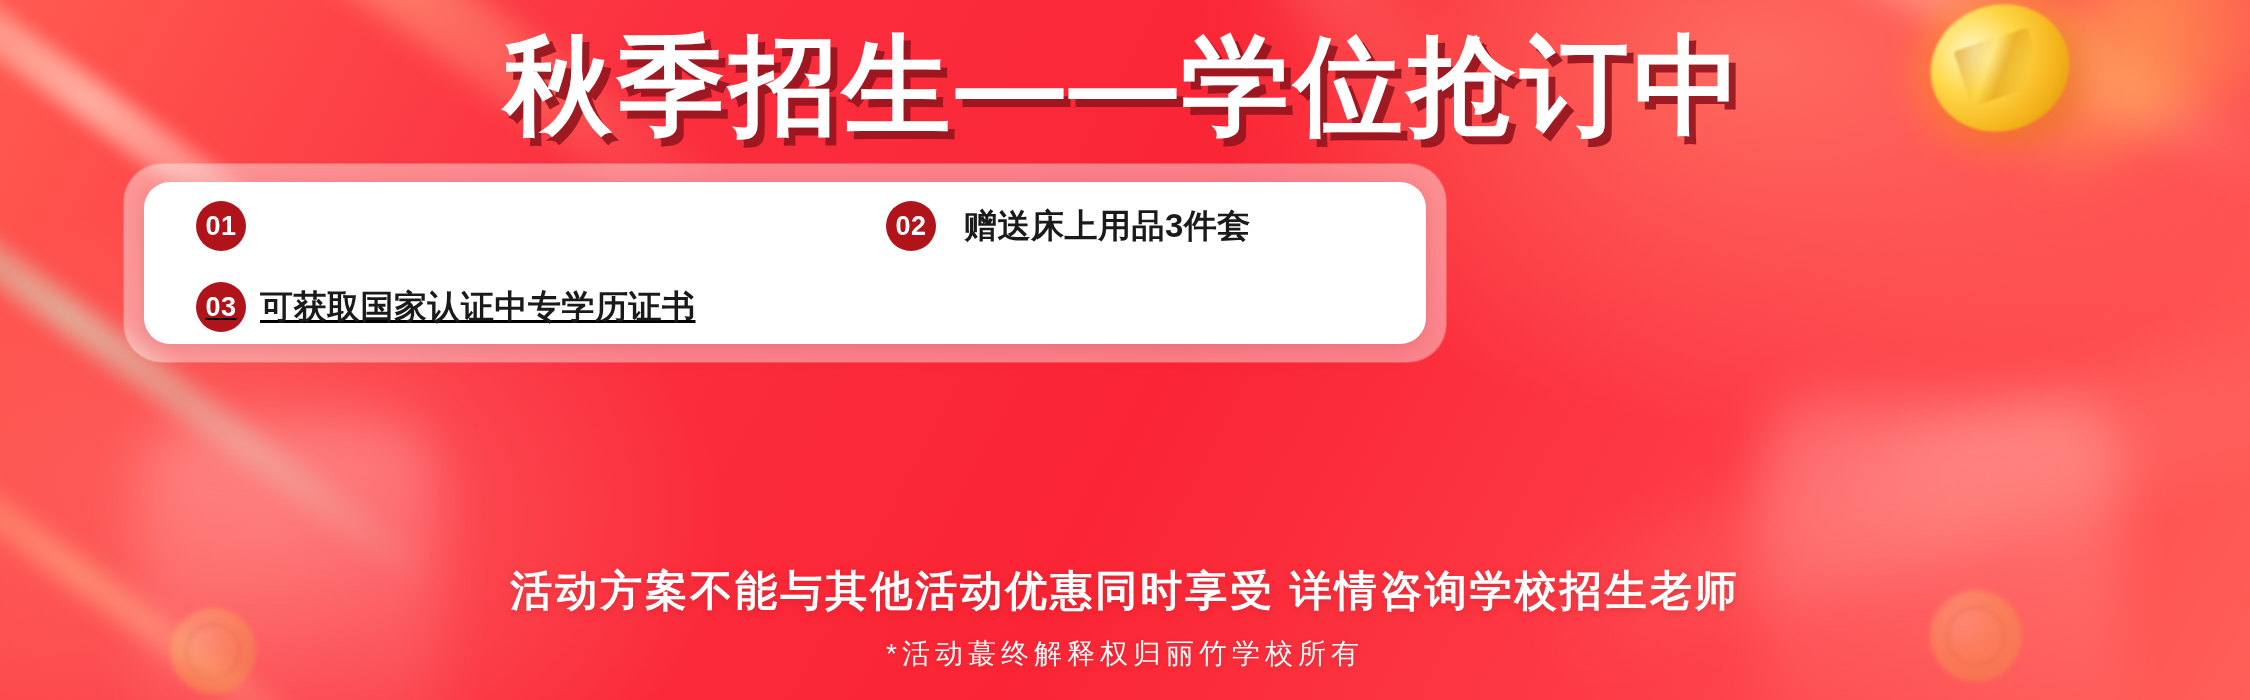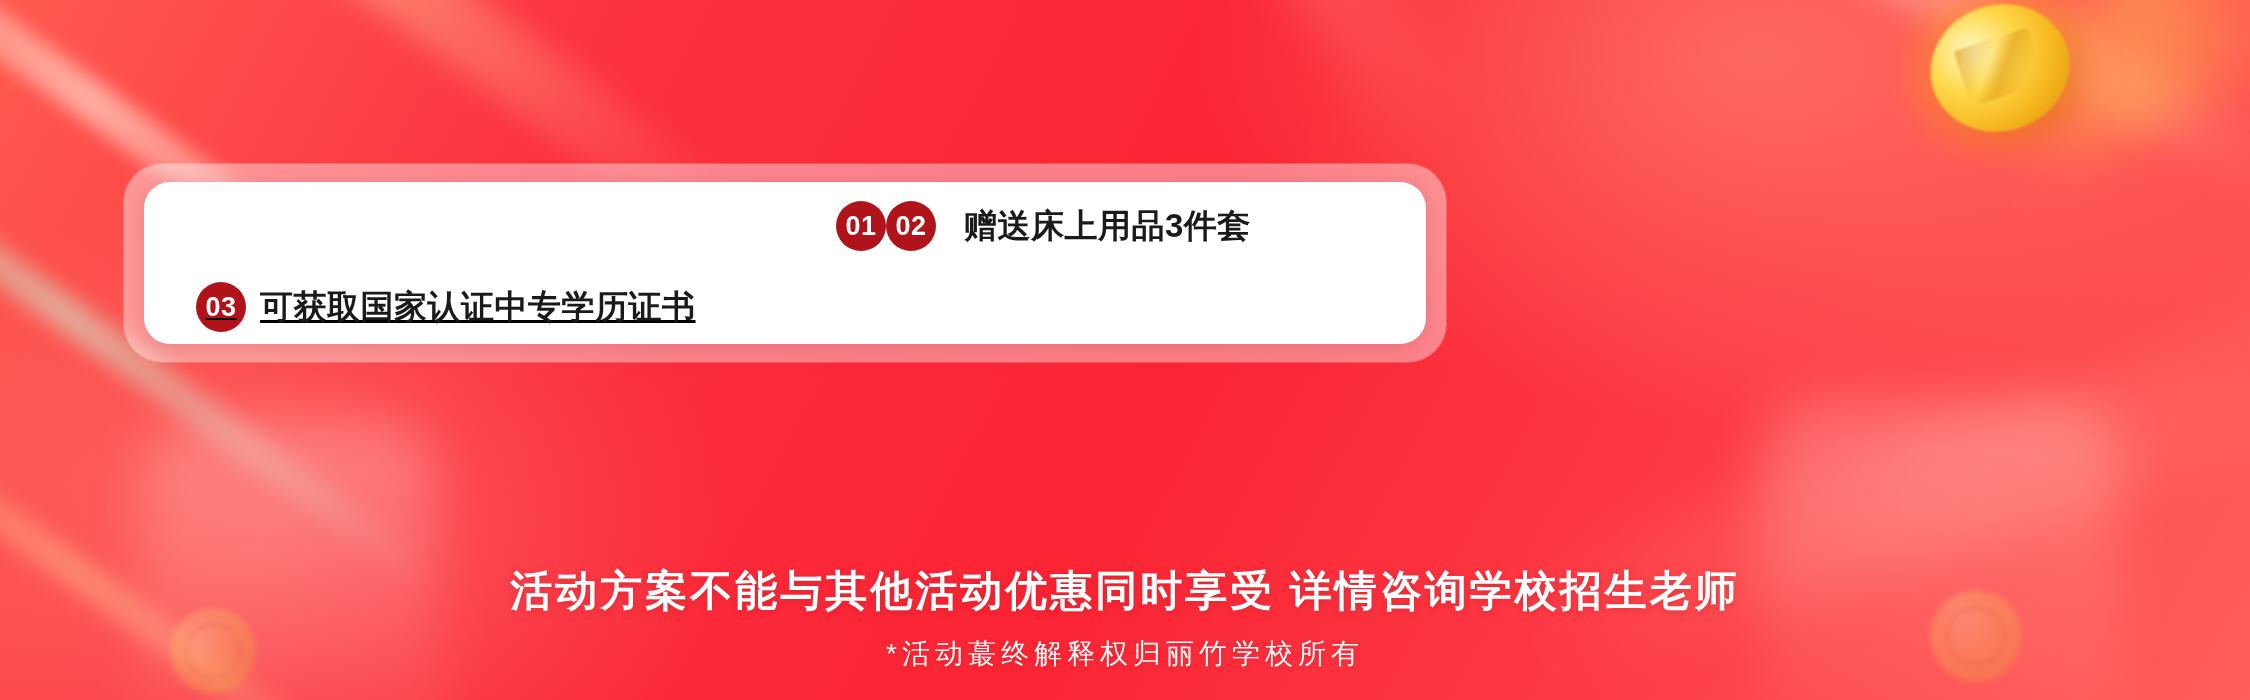--- a/index.html
+++ b/index.html
@@ -103,21 +103,21 @@
     flex:0 0 auto;width:50px;height:50px;border-radius:50%;
     background:#b0141a;color:#fff;
     display:flex;align-items:center;justify-content:center;
     font-size:27px;font-weight:bold;letter-spacing:.5px;
   }
   .itxt{
     color:#1a1a1a;font-weight:bold;font-size:33px;line-height:1.26;
     letter-spacing:.5px;white-space:nowrap;
   }
   .itxt-two{font-size:38px;line-height:1.3;}
-  .cell-1{grid-column:1;grid-row:1;align-self:center;justify-content:flex-end;}
+  .cell-1{grid-column:1;grid-row:1;align-self:center;}
   .cell-2{grid-column:2;grid-row:1;gap:28px;}
   .cell-3{grid-column:1;grid-row:2;text-decoration:underline;}
   .cell-4{grid-column:2;grid-row:2;}
   .cell-1 .itxt{transform:translateY(2px);}
 
   
   .foot1{
     position:absolute;left:0;top:563px;width:2250px;text-align:center;
     color:#ffffff;font-size:42px;font-weight:bold;letter-spacing:3px;
     text-shadow:0 2px 7px rgba(160,25,25,.30);white-space:nowrap;
@@ -141,20 +141,21 @@
   <div class="streak s6"></div>
   <div class="streak s7"></div>
   <div class="glowpanel g1"></div>
   <div class="glowpanel g2"></div>
 
   <div class="coin-trail"></div>
   <div class="coin coin-main"></div>
   <div class="coin coin-ghost coin-bl"></div>
   <div class="coin coin-ghost coin-br"></div>
 
+  <div class="title">秋季招生——学位抢订中</div>
 
   <div class="card-outer"></div>
   <div class="card">
     <div class="card-grid">
 
       <div class="item cell-1">
         <div class="badge">01</div>
       </div>
 
       <div class="item cell-2">

